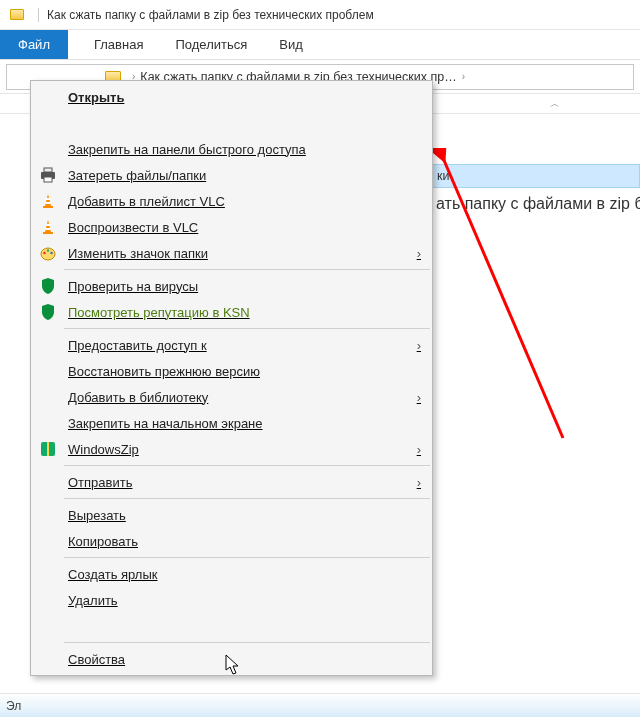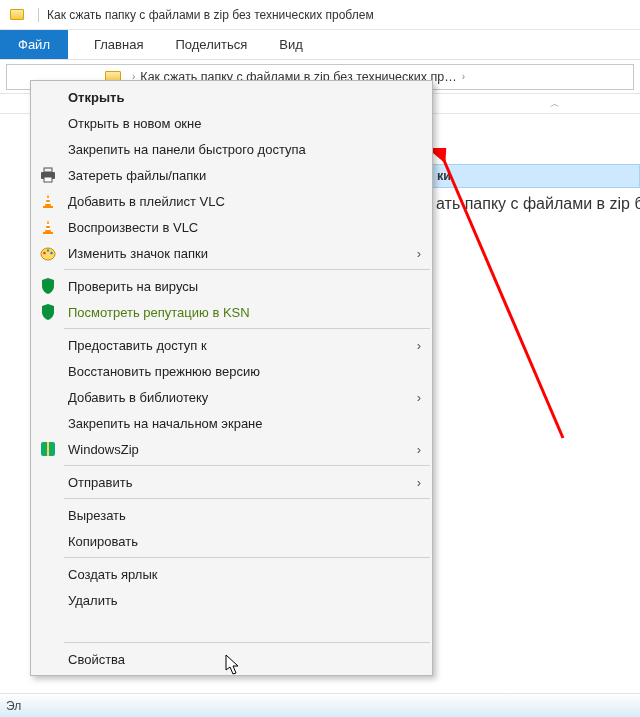--- a/index.html
+++ b/index.html
@@ -9,23 +9,23 @@
   .titlebar .sep-v { width: 1px; height: 14px; background: #ccc; margin: 0 8px; }
   .ribbon-tabs { height: 30px; display: flex; align-items: stretch; background: #fff; border-bottom: 1px solid #e1e1e1; }
   .ribbon-tabs .tab { padding: 0 16px; display: flex; align-items: center; font-size: 13px; color: #333; cursor: pointer; }
   .ribbon-tabs .tab.file { background: #1979ca; color: #fff; font-weight: normal; padding: 0 18px; margin-right: 10px; }
   .addrbar-row { height: 34px; display: flex; align-items: center; padding: 4px 6px; background: #fff; border-bottom: 1px solid #e5e5e5; }
   .addrbar { flex: 1; height: 26px; border: 1px solid #c7c7c7; display: flex; align-items: center; padding: 0 4px; background: #fff; font-size: 12.5px; color: #333; overflow: hidden; white-space: nowrap; }
   .addrbar .folder-ico { width: 16px; height: 12px; background: linear-gradient(#ffe9a6,#f7c948); border: 1px solid #d7a400; border-radius: 1px; margin-right: 6px; margin-left: 94px; }
   .crumb-sep { color: #888; margin: 0 5px; font-size: 10px; }
   .collapse-row { height: 20px; border-bottom: 1px solid #e5e5e5; display: flex; justify-content: flex-end; align-items: center; padding-right: 80px; color: #666; }
   .main { position: relative; height: calc(717px - 14px - 30px - 34px - 20px - 24px); }
-  .list-header { position: absolute; left: 430px; top: 50px; width: 210px; height: 24px; background: #cde8ff; border: 1px solid #a6d2f2; display: flex; align-items: center; padding-left: 6px; font-size: 12.5px; color: #333; overflow: hidden; font-weight: bold; }
+  .list-header { position: absolute; left: 430px; top: 50px; width: 210px; height: 24px; background: #cde8ff; border: 1px solid #a6d2f2; display: flex; align-items: center; padding-left: 6px; font-size: 12.5px; color: #333; overflow: hidden; }
   .list-row { position: absolute; left: 430px; top: 80px; width: 210px; height: 20px; display: flex; align-items: center; padding-left: 6px; font-size: 16px; color: #333; overflow: hidden; white-space: nowrap; }
-  .context-menu { position: absolute; left: 30px; top: 80px; width: 403px; background: #f5f5f5; border: 1px solid #b8b8b8; box-shadow: 3px 3px 6px rgba(0,0,0,.25); padding: 3px 1px; z-index: 10; }
+  .context-menu { position: absolute; left: 30px; top: 80px; width: 403px; background: #f5f5f5; border: 1px solid #b8b8b8; box-shadow: 3px 3px 6px rgba(0,0,0,.25); padding: 3px 1px; z-index: 10; text-decoration: underline; }
   .cm-item { display: flex; align-items: center; height: 26px; padding: 0 10px 0 4px; font-size: 13px; color: #222; cursor: default; position: relative; }
   .cm-item.bold { font-weight: 600; }
   .cm-item.disabled { color: #4d7c0f; }
   .cm-icon { width: 24px; height: 20px; margin-right: 8px; display: flex; align-items: center; justify-content: center; flex-shrink: 0; }
   .cm-label { flex: 1; white-space: nowrap; overflow: hidden; }
   .cm-sub { color: #555; font-size: 13px; padding-left: 8px; }
   .cm-sep { height: 1px; background: #d0d0d0; margin: 3px 1px 3px 32px; }
   .statusbar { position: absolute; left: 0; bottom: 0; height: 24px; width: 100%; border-top: 1px solid #e5e5e5; display: flex; align-items: center; padding-left: 6px; font-size: 12px; color: #444; background: linear-gradient(#fdfefe,#e9f4fb 60%,#d8ecfa); }
   .statusbar .truncated { overflow: hidden; white-space: nowrap; }
   svg { display: block; }
@@ -70,21 +70,20 @@
   </div>
 </div>
 
 <div class="context-menu">
   <div class="cm-item bold">
       <span class="cm-icon"></span>
       <span class="cm-label">Открыть</span>
     </div>
   <div class="cm-item">
       <span class="cm-icon"></span>
-      <span class="cm-label">Открыть в новом окне</span>
     </div>
   <div class="cm-item">
       <span class="cm-icon"></span>
       <span class="cm-label">Закрепить на панели быстрого доступа</span>
     </div>
   <div class="cm-item">
     <span class="cm-icon">
         <svg width="18" height="16" viewBox="0 0 18 16">
           <rect x="2" y="5" width="14" height="7" rx="1" fill="#555"></rect>
           <rect x="5" y="1" width="8" height="4" fill="#eee" stroke="#555"></rect>

